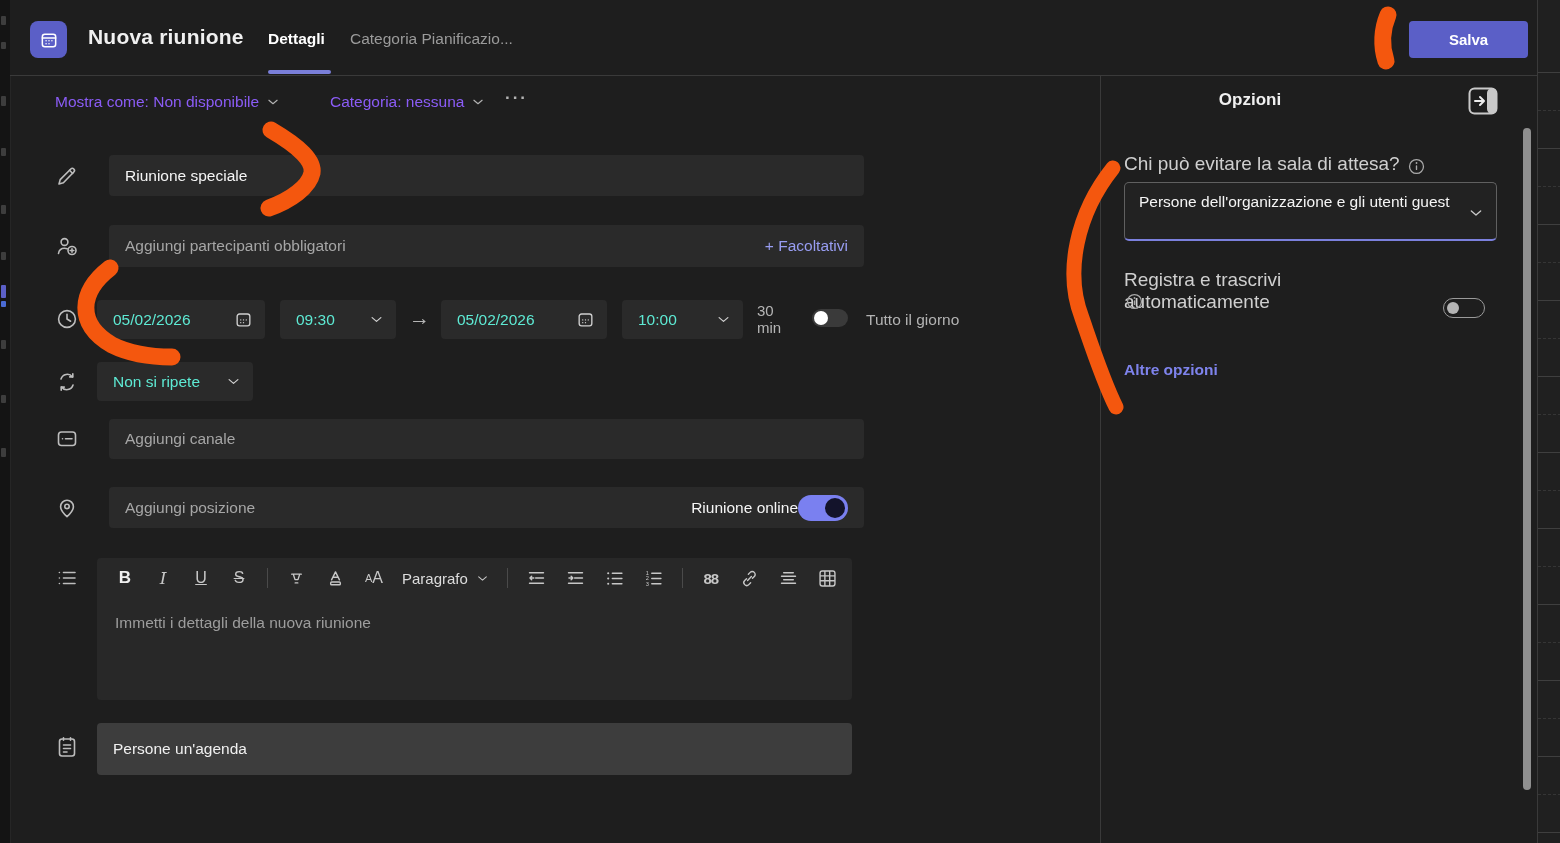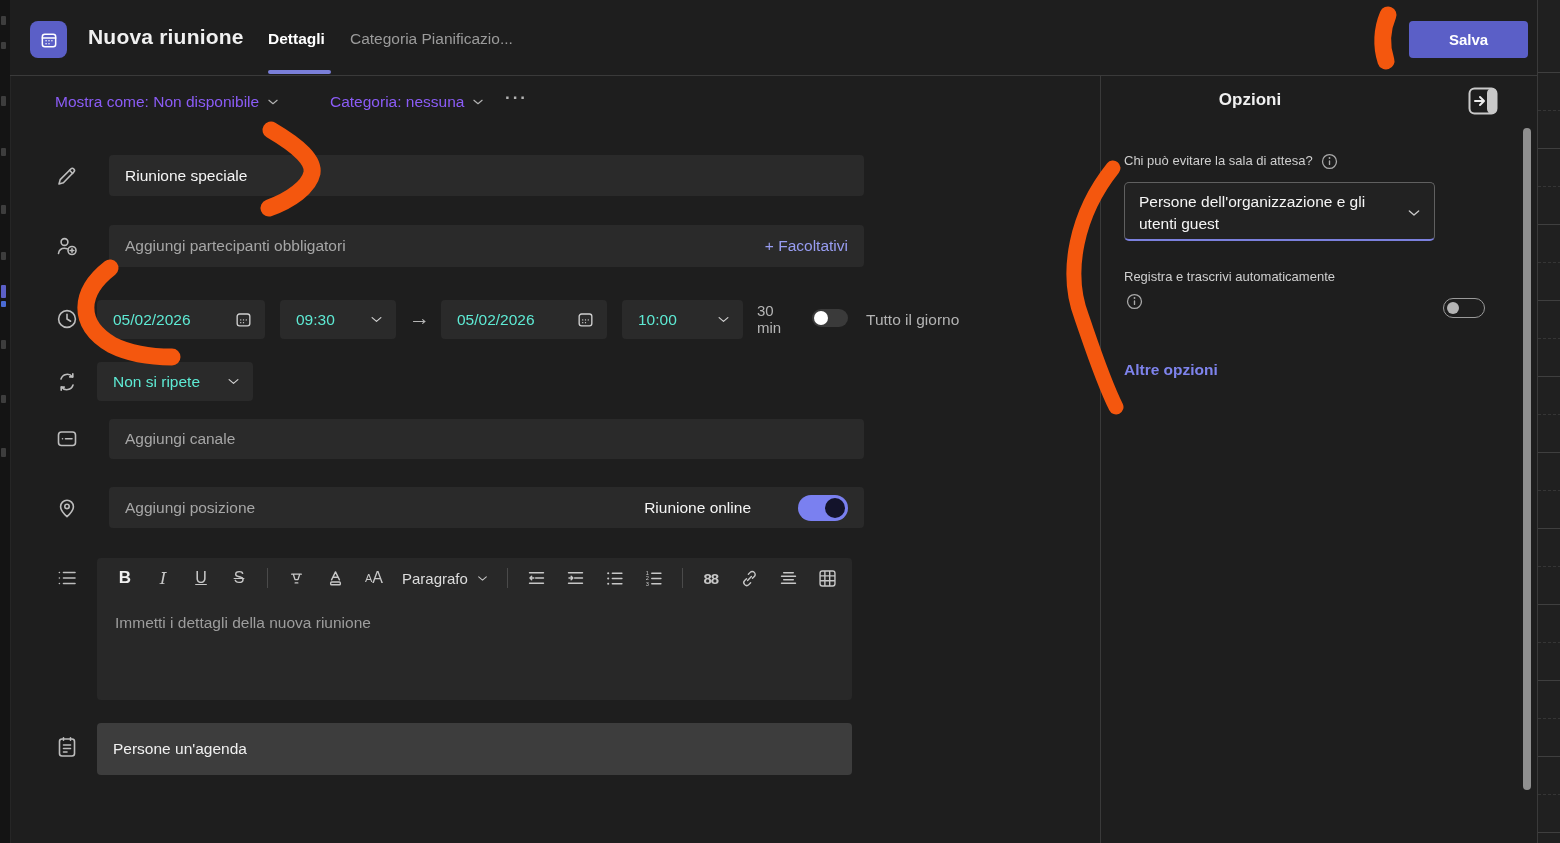--- a/index.html
+++ b/index.html
@@ -65,22 +65,22 @@
   #quote-glyph{font-size:15px;font-weight:bold;letter-spacing:-1px;}
   #editor-ph{position:absolute;left:18px;top:56px;font-size:15.5px;color:#9d9d9d;}
 
   #agenda{left:97px;top:723px;width:755px;height:52px;background:#3d3d3d;border-radius:4px;
     display:flex;align-items:center;padding:0 16px;box-sizing:border-box;font-size:15.5px;color:#f0f0f0;cursor:pointer;}
 
   
   #panel-divider{left:1100px;top:75px;width:1px;height:768px;background:#3a3a3a;}
   #opzioni-title{left:1100px;top:90px;width:300px;text-align:center;font-size:17px;font-weight:bold;}
   #pane-btn{left:1468px;top:87px;width:30px;height:28px;cursor:pointer;background:none;border:none;padding:0;}
-  .opt-label{font-size:13px;color:#cfcfcf;display:flex;align-items:flex-start;gap:8px;}
-  #lobby-dd{left:1124px;top:182px;width:311px;height:59px;box-sizing:border-box;border:1px solid #606060;
+  .opt-label{font-size:19px;color:#cfcfcf;display:flex;align-items:flex-end;gap:8px;}
+  #lobby-dd{left:1124px;top:182px;width:373px;height:59px;box-sizing:border-box;border:1px solid #606060;
     border-bottom:2px solid #7b80dd;border-radius:5px;background:#222222;padding:8px 42px 8px 14px;
     font-size:15.5px;line-height:22px;color:#f5f5f5;cursor:pointer;}
   #lobby-dd .chev{position:absolute;right:12px;top:22px;}
   #altre-opzioni{left:1124px;top:361px;font-size:15.5px;font-weight:bold;color:#7e83ec;cursor:pointer;}
 
   
   #scrollbar{left:1523px;top:128px;width:8px;height:662px;border-radius:4px;background:#8f8f8f;cursor:pointer;}
 
   
   #right-sliver{left:1537px;top:0;width:23px;height:843px;background:#202020;border-left:1px solid #3a3a3a;}
@@ -242,24 +242,24 @@
     <span>Non si ripete</span>
     <svg class="icon chev" width="15" height="15" viewBox="0 0 24 24" fill="none" stroke="#d0d0d0" stroke-width="2" stroke-linecap="round" stroke-linejoin="round">
         <path d="M5 9l7 6 7-6"></path>
       </svg>
   </div>
 
   <div class="abs field" style="top:419px;height:40px;">
     <span class="ph">Aggiungi canale</span>
   </div>
 
-  <div class="abs field" style="top:487px;height:41px;gap:31px;">
+  <div class="abs field" style="top:487px;height:41px;">
     <span class="ph">Aggiungi posizione</span>
     <span class="spacer"></span>
-    <span class="val" style="margin-right:16px;">Riunione online</span>
+    <span class="val" style="margin-right:0;">Riunione online</span>
     <div class="tgl-on">
       <div class="knob"></div>
     </div>
   </div>
 
   <div id="editor" class="abs">
     <div id="toolbar">
       <span class="tbtn" id="bold-b">B</span>
       <span class="tbtn" id="italic-i">I</span>
       <span class="tbtn" id="underline-u">U</span>

